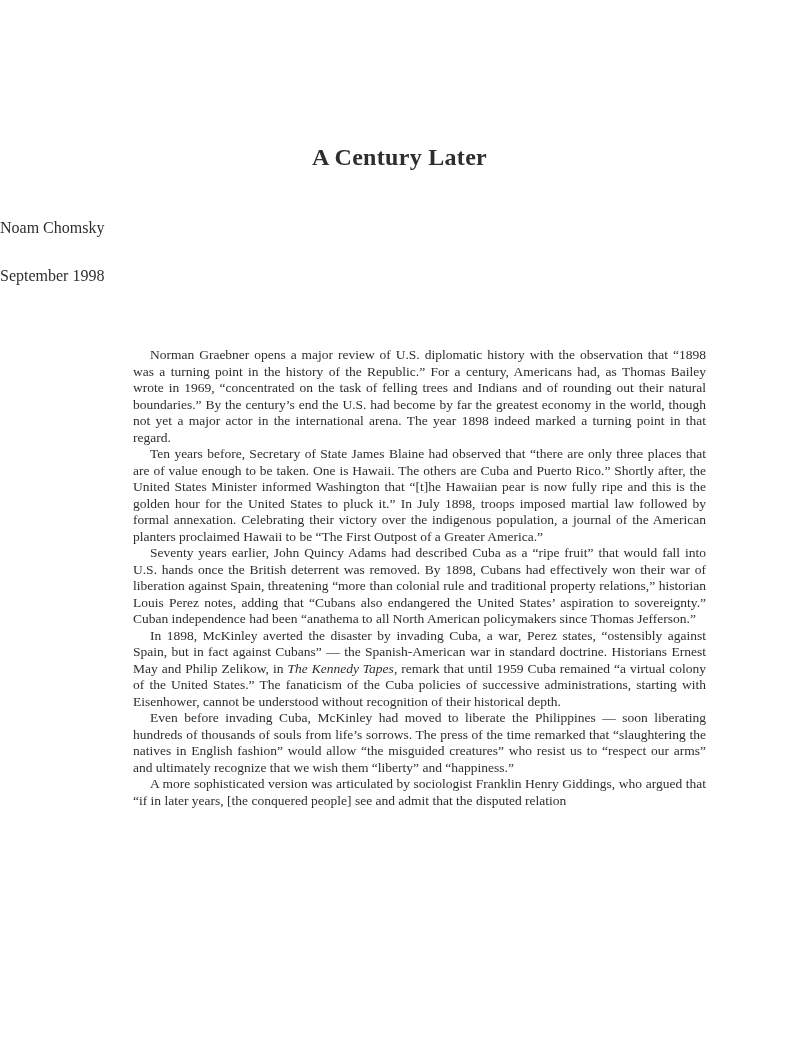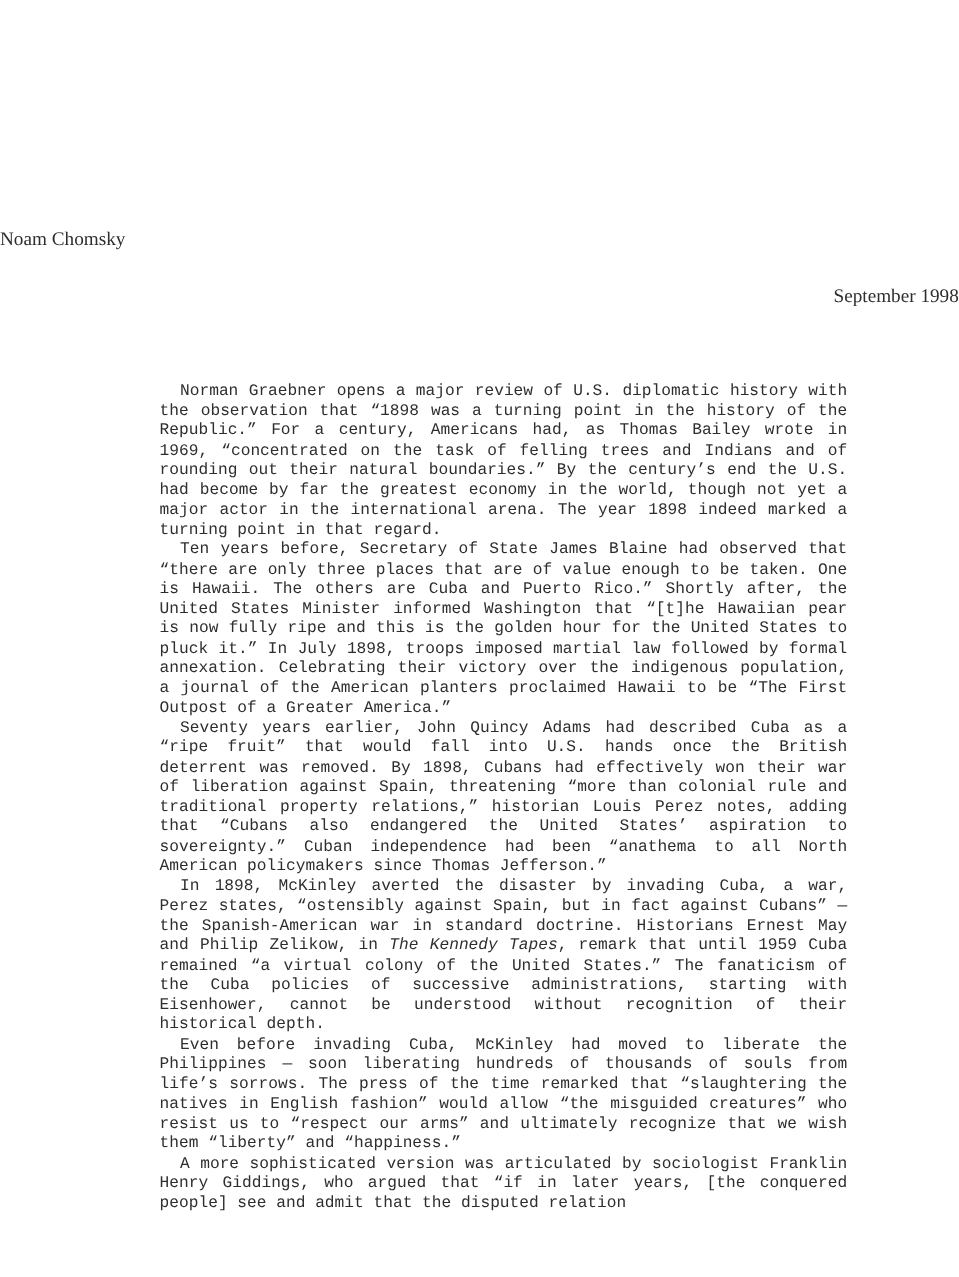--- a/index.html
+++ b/index.html
@@ -27,48 +27,48 @@
     letter-spacing: 0.3px;
   }
   .author {
     margin-top: 48px;
     text-align: left;
     font-size: 16px;
     line-height: 18px;
   }
   .date {
     margin-top: 30px;
-    text-align: right;
+    text-align: left;
     font-size: 16px;
     line-height: 18px;
   }
   .body-text {
     margin-top: 62px;
     margin-left: 133px;
     width: 573px;
     text-align: justify;
     font-size: 13.5px;
     line-height: 16.5px;
     hyphens: auto;
-    font-family: Liberation Mono, monospace;
     -webkit-hyphens: auto;
   }
   .body-text p {
     margin: 0;
     padding: 0;
     text-indent: 17px;
   }
   .body-text em {
     font-style: italic;
   }
 </style>
 </head>
 <body>
 
 <div class="page">
+  <h1 class="title">A Century Later</h1>
   <div class="author">Noam Chomsky</div>
   <div class="date">September 1998</div>
   <div class="body-text">
       <p><span>Norman Graebner opens a major review of U.S. diplomatic history with the observation that “1898 was a turning point in the history of the Republic.” For a century, Americans had, as Thomas Bailey wrote in 1969, “concentrated on the task of felling trees and Indians and of rounding out their natural boundaries.” By the century’s end the U.S. had become by far the greatest economy in the world, though not yet a major actor in the international arena. The year 1898 indeed marked a turning point in that regard.</span></p>
       <p><span>Ten years before, Secretary of State James Blaine had observed that “there are only three places that are of value enough to be taken. One is Hawaii. The others are Cuba and Puerto Rico.” Shortly after, the United States Minister informed Washington that “[t]he Hawaiian pear is now fully ripe and this is the golden hour for the United States to pluck it.” In July 1898, troops imposed martial law followed by formal annexation. Celebrating their victory over the indigenous population, a journal of the American planters proclaimed Hawaii to be “The First Outpost of a Greater America.”</span></p>
       <p><span>Seventy years earlier, John Quincy Adams had described Cuba as a “ripe fruit” that would fall into U.S. hands once the British deterrent was removed. By 1898, Cubans had effectively won their war of liberation against Spain, threatening “more than colonial rule and traditional property relations,” historian Louis Perez notes, adding that “Cubans also endangered the United States’ aspiration to sovereignty.” Cuban independence had been “anathema to all North American policymakers since Thomas Jefferson.”</span></p>
       <p><span>In 1898, McKinley averted the disaster by invading Cuba, a war, Perez states, “ostensibly against Spain, but in fact against Cubans” — the Spanish-American war in standard doctrine. Historians Ernest May and Philip Zelikow, in </span><em>The Kennedy Tapes</em><span>, remark that until 1959 Cuba remained “a virtual colony of the United States.” The fanaticism of the Cuba policies of successive administrations, starting with Eisenhower, cannot be understood without recognition of their historical depth.</span></p>
       <p><span>Even before invading Cuba, McKinley had moved to liberate the Philippines — soon liberating hundreds of thousands of souls from life’s sorrows. The press of the time remarked that “slaughtering the natives in English fashion” would allow “the misguided creatures” who resist us to “respect our arms” and ultimately recognize that we wish them “liberty” and “happiness.”</span></p>
       <p><span>A more sophisticated version was articulated by sociologist Franklin Henry Giddings, who argued that “if in later years, [the conquered people] see and admit that the disputed relation</span></p>
     </div>

